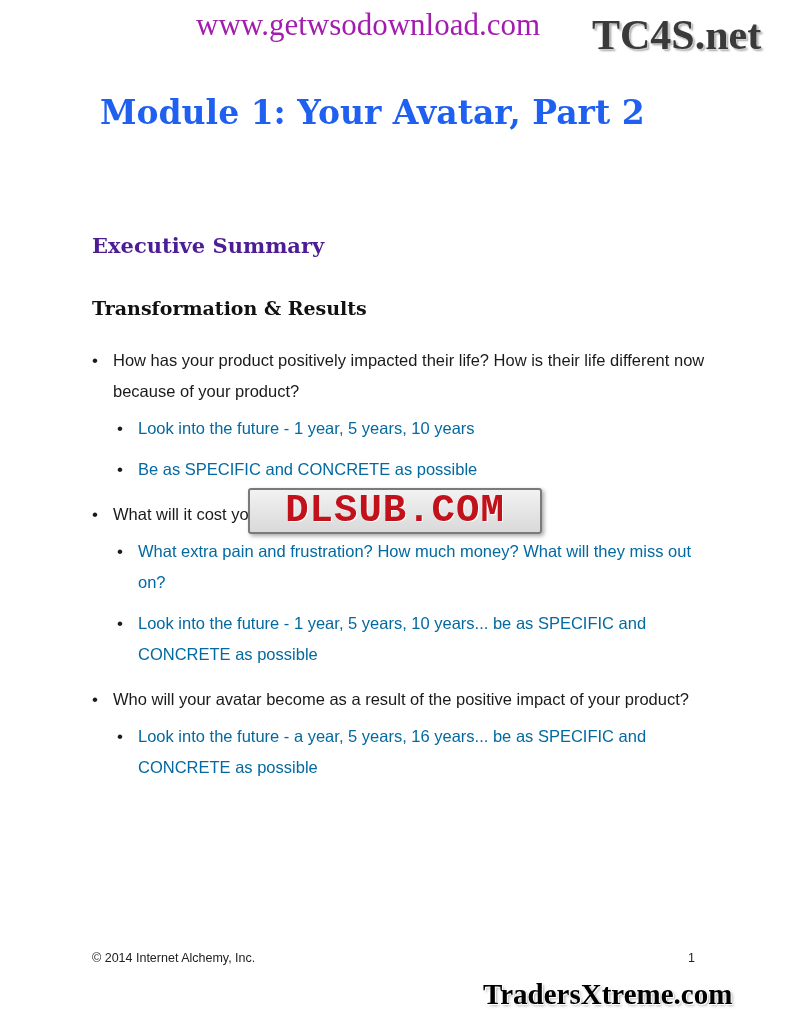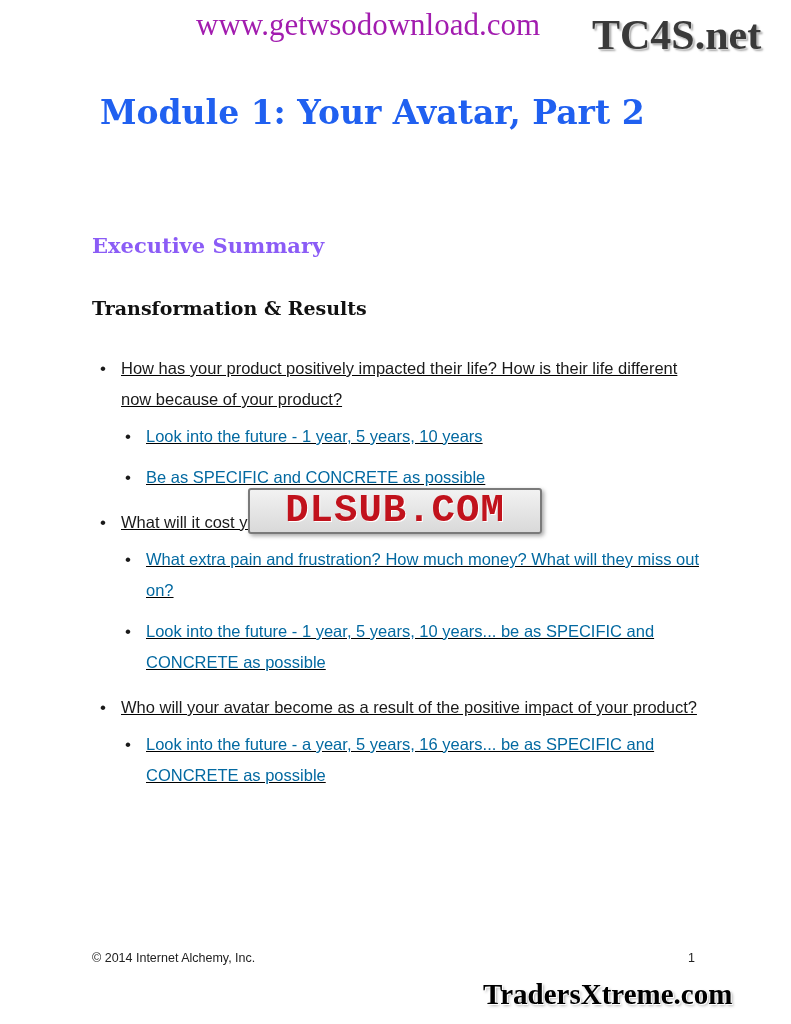--- a/index.html
+++ b/index.html
@@ -100,43 +100,42 @@
     letter-spacing: 0px;
     white-space: nowrap;
   }
   .h2 {
     position: absolute;
     left: 92px;
     top: 233px;
     font-family: "DejaVu Serif", serif;
     font-weight: bold;
     font-size: 21px;
-    color: #8b5cf6;
+    color: #4c1d95;
   }
   .h3 {
     position: absolute;
     left: 92px;
     top: 297px;
     font-family: "DejaVu Serif", serif;
     font-weight: bold;
     font-size: 19px;
     color: #111111;
   }
 
   .content {
     position: absolute;
     left: 88px;
     top: 345px;
     width: 620px;
   }
   ul.lvl1 {
     list-style: none;
-    margin: 8px;
+    margin: 0;
     padding: 0;
-    text-decoration: underline;
   }
   ul.lvl1 > li {
     position: relative;
     padding-left: 25px;
     margin-bottom: 14px;
     font-size: 16.5px;
     line-height: 31px;
     color: #1a1a1a;
   }
   ul.lvl1 > li > .txt {

